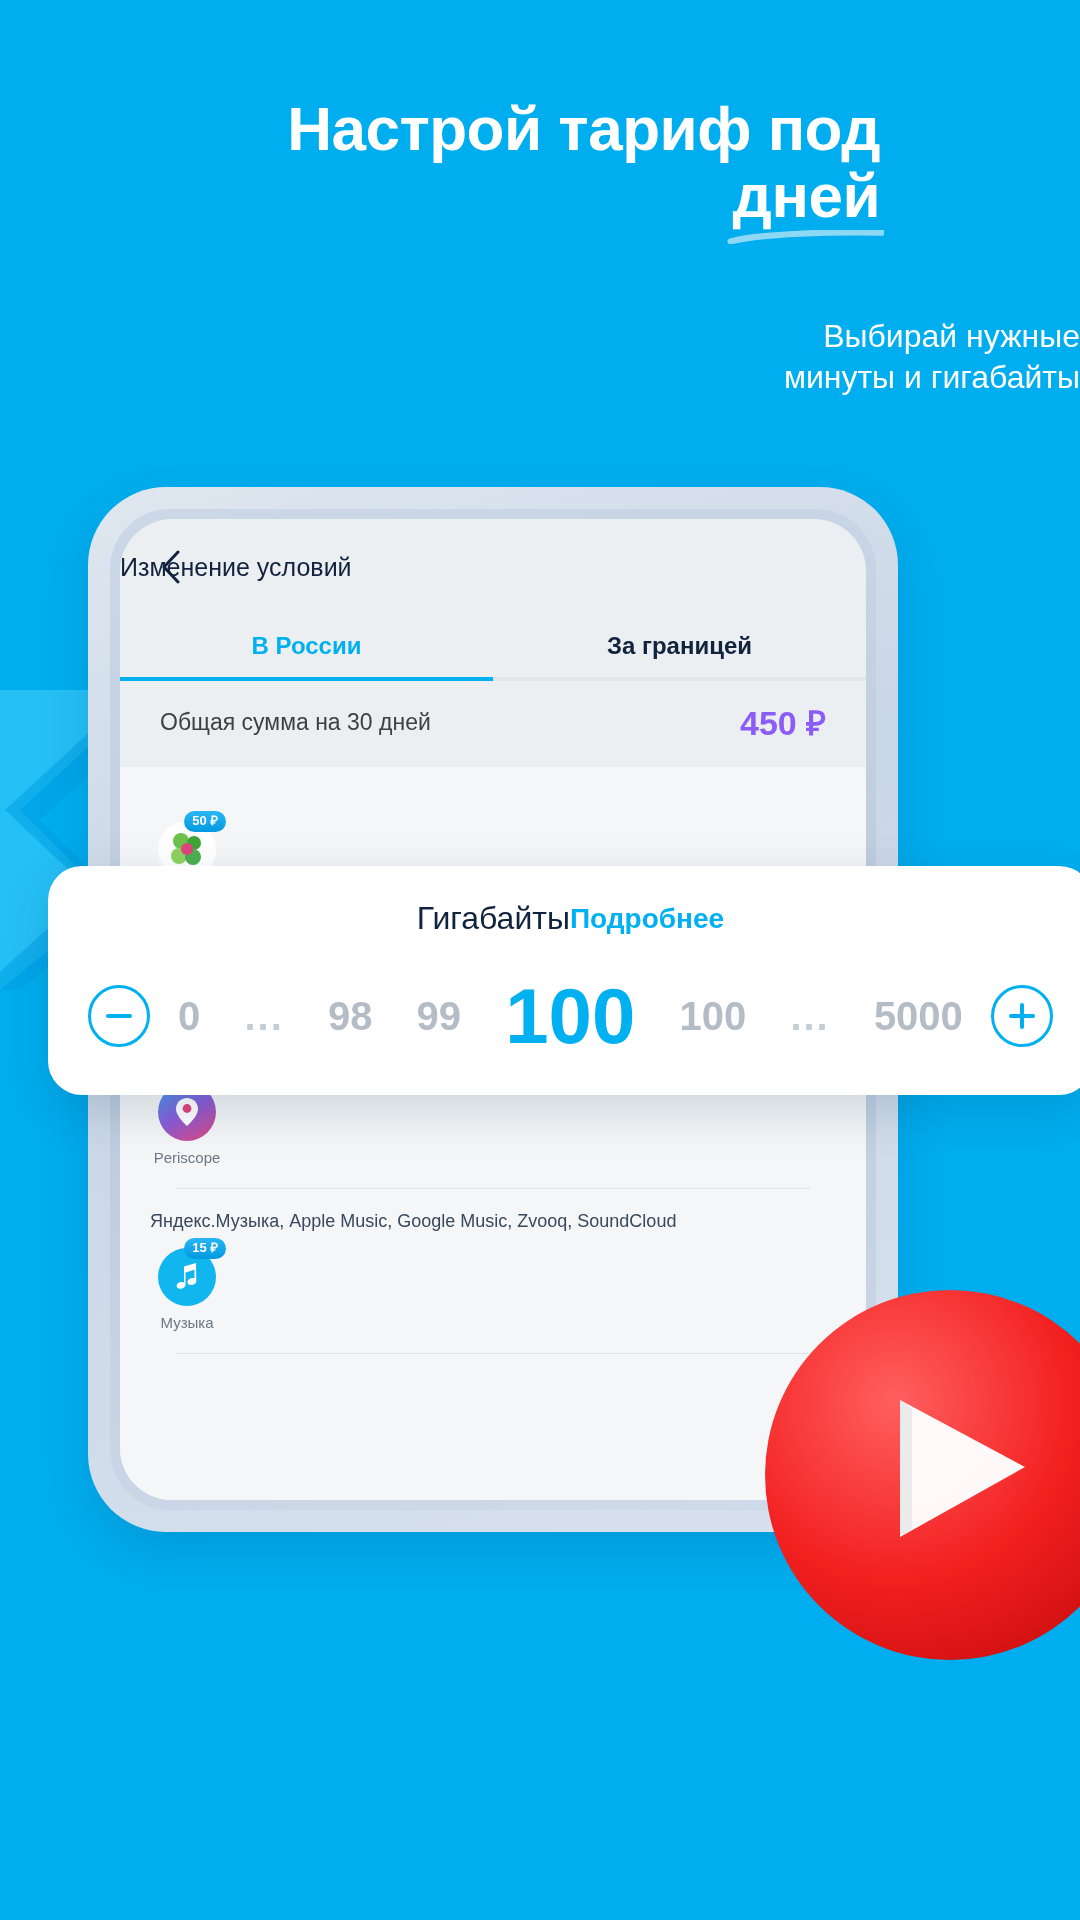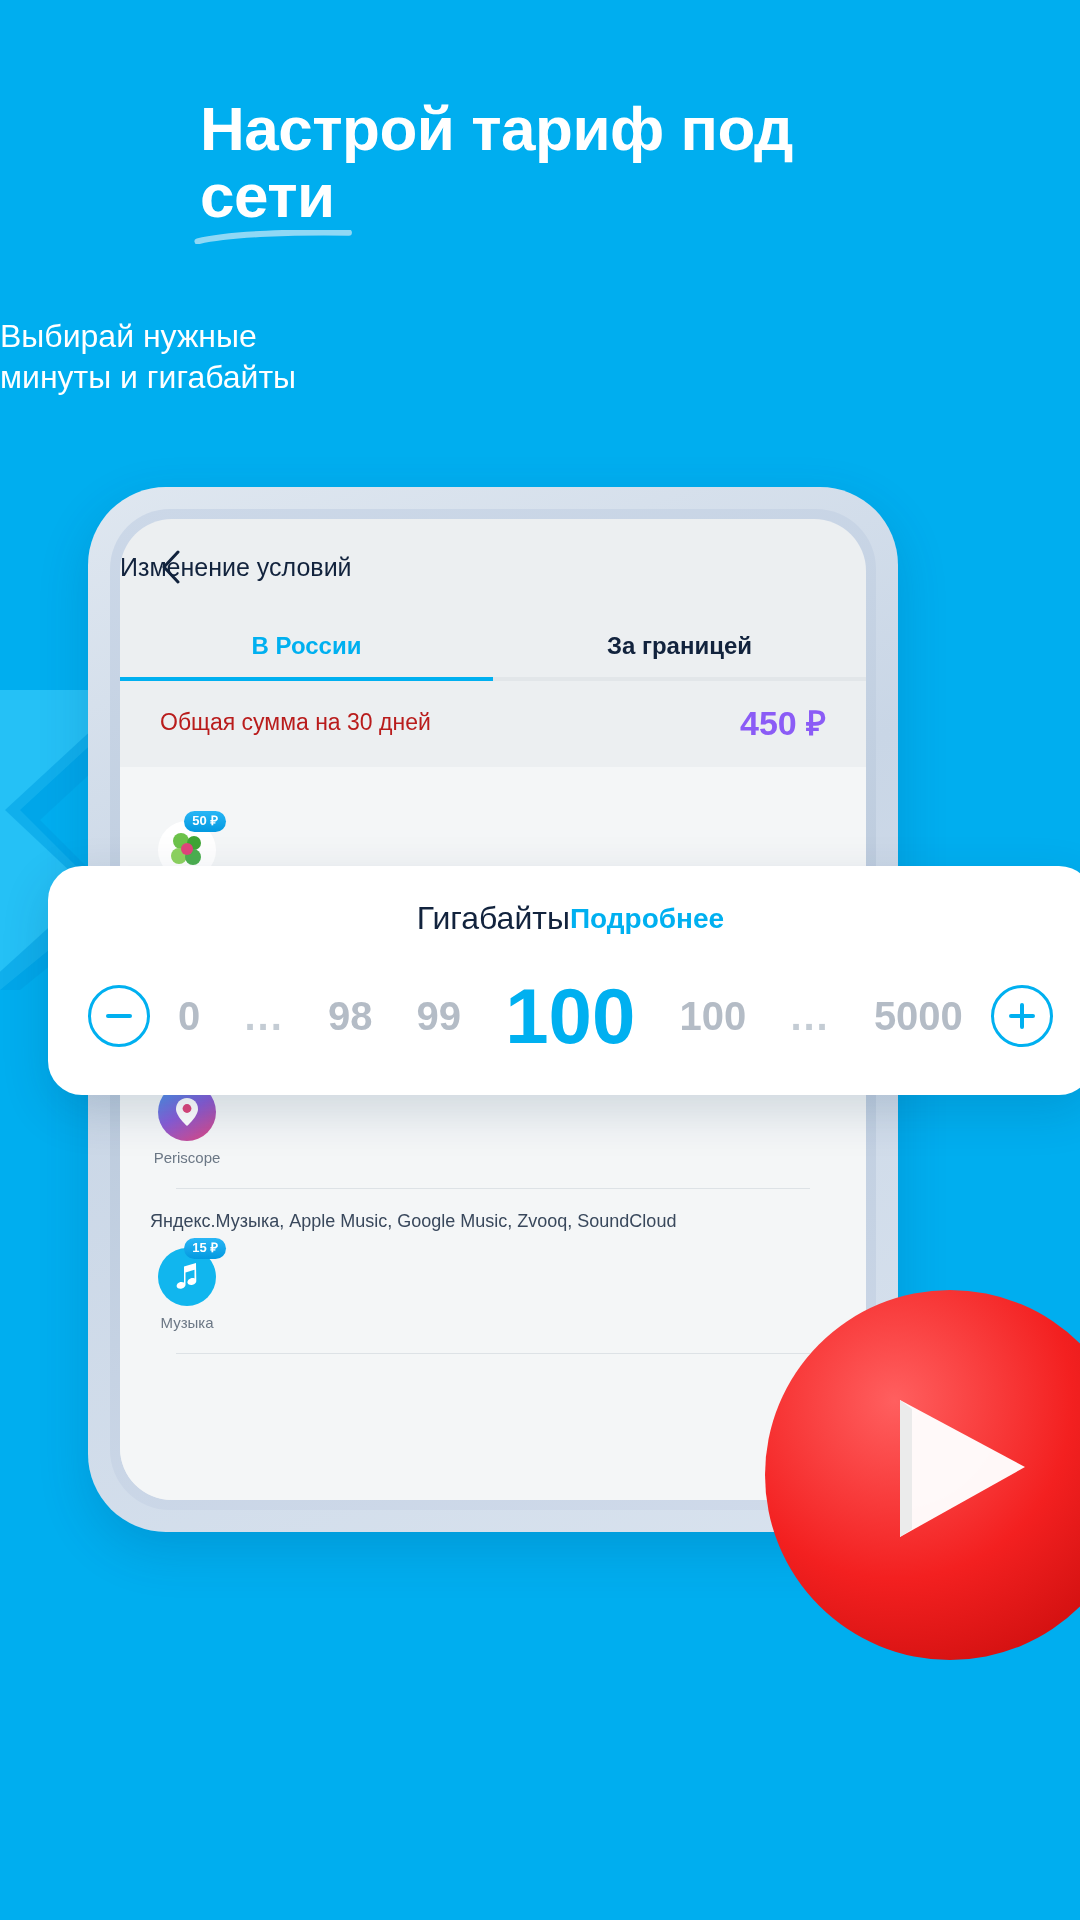--- a/index.html
+++ b/index.html
@@ -11,21 +11,21 @@
   body {
     background: #00aeef;
     position: relative;
   }
 
   
   .promo {
     position: absolute;
     top: 0; left: 0; right: 0;
     padding-top: 96px;
-    text-align: left;
+    text-align: right;
     z-index: 30;
   }
   .promo-title {
     color: #ffffff;
     font-size: 62px;
     font-weight: 700;
     line-height: 1.08;
     letter-spacing: -0.5px;
     max-width: 680px;
     margin: 0 auto;
@@ -132,21 +132,21 @@
     height: 4px;
     background: #00b0f0;
   }
   .sum-row {
     display: flex;
     align-items: center;
     justify-content: space-between;
     padding: 18px 40px 22px 40px;
     background: #eceff1;
   }
-  .sum-label { font-size: 23px; color: #b91c1c; }
+  .sum-label { font-size: 23px; color: #404040; }
   .sum-value { font-size: 34px; color: #8b5cf6; font-weight: 700; }
 
   .screen-body {
     background: #f4f6f7;
     padding: 0 0 20px 0;
     height: 100%;
   }
 
   .svc-section {
     padding: 0 26px;
@@ -268,21 +268,21 @@
     z-index: 25;
   }
 </style>
 </head>
 <body>
 
 <div class="promo">
   <div class="promo-title">
     <span>Настрой тариф под</span><br>
     <span class="promo-underline-wrap">
-      <span>сети</span>
+      <span>дней</span>
       <svg class="promo-underline" viewBox="0 0 180 16" preserveAspectRatio="none">
         <path d="M4 13 C 40 4, 120 2, 177 3" stroke="#8fd8f5" stroke-width="7" fill="none" stroke-linecap="round"></path>
       </svg>
     </span>
   </div>
   <div class="promo-sub">
     <div>Выбирай нужные</div>
     <div>минуты и гигабайты</div>
   </div>
 </div>

